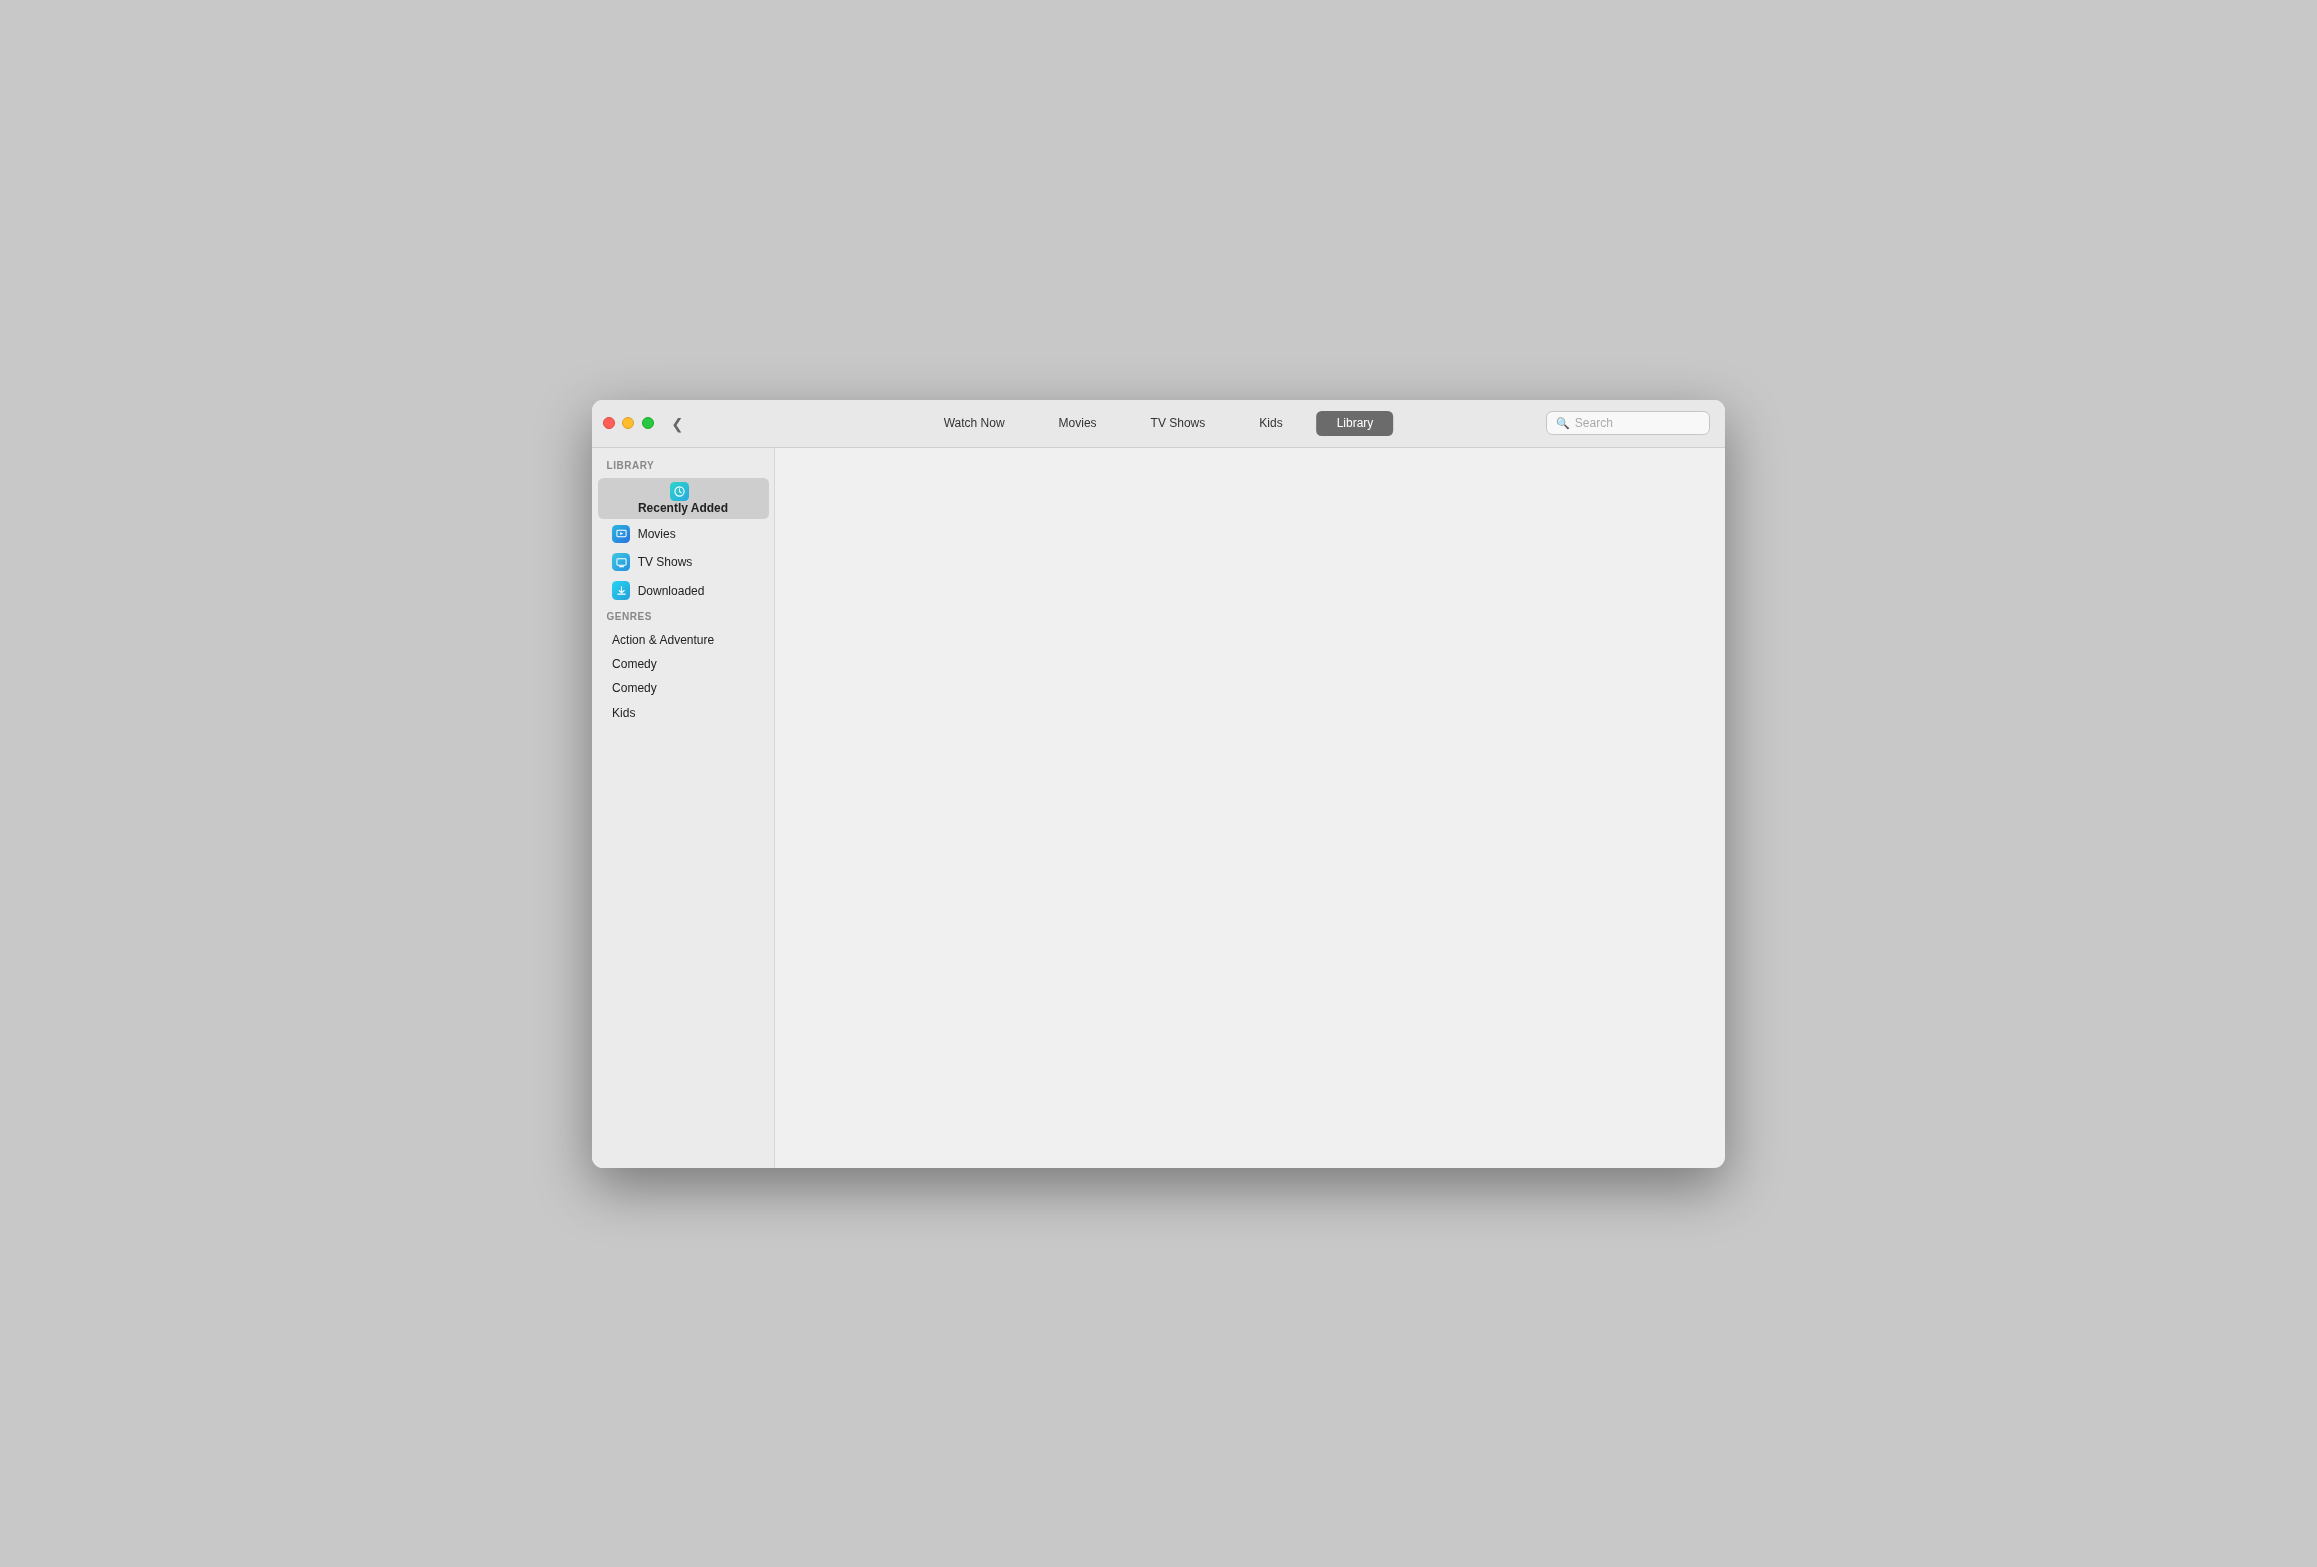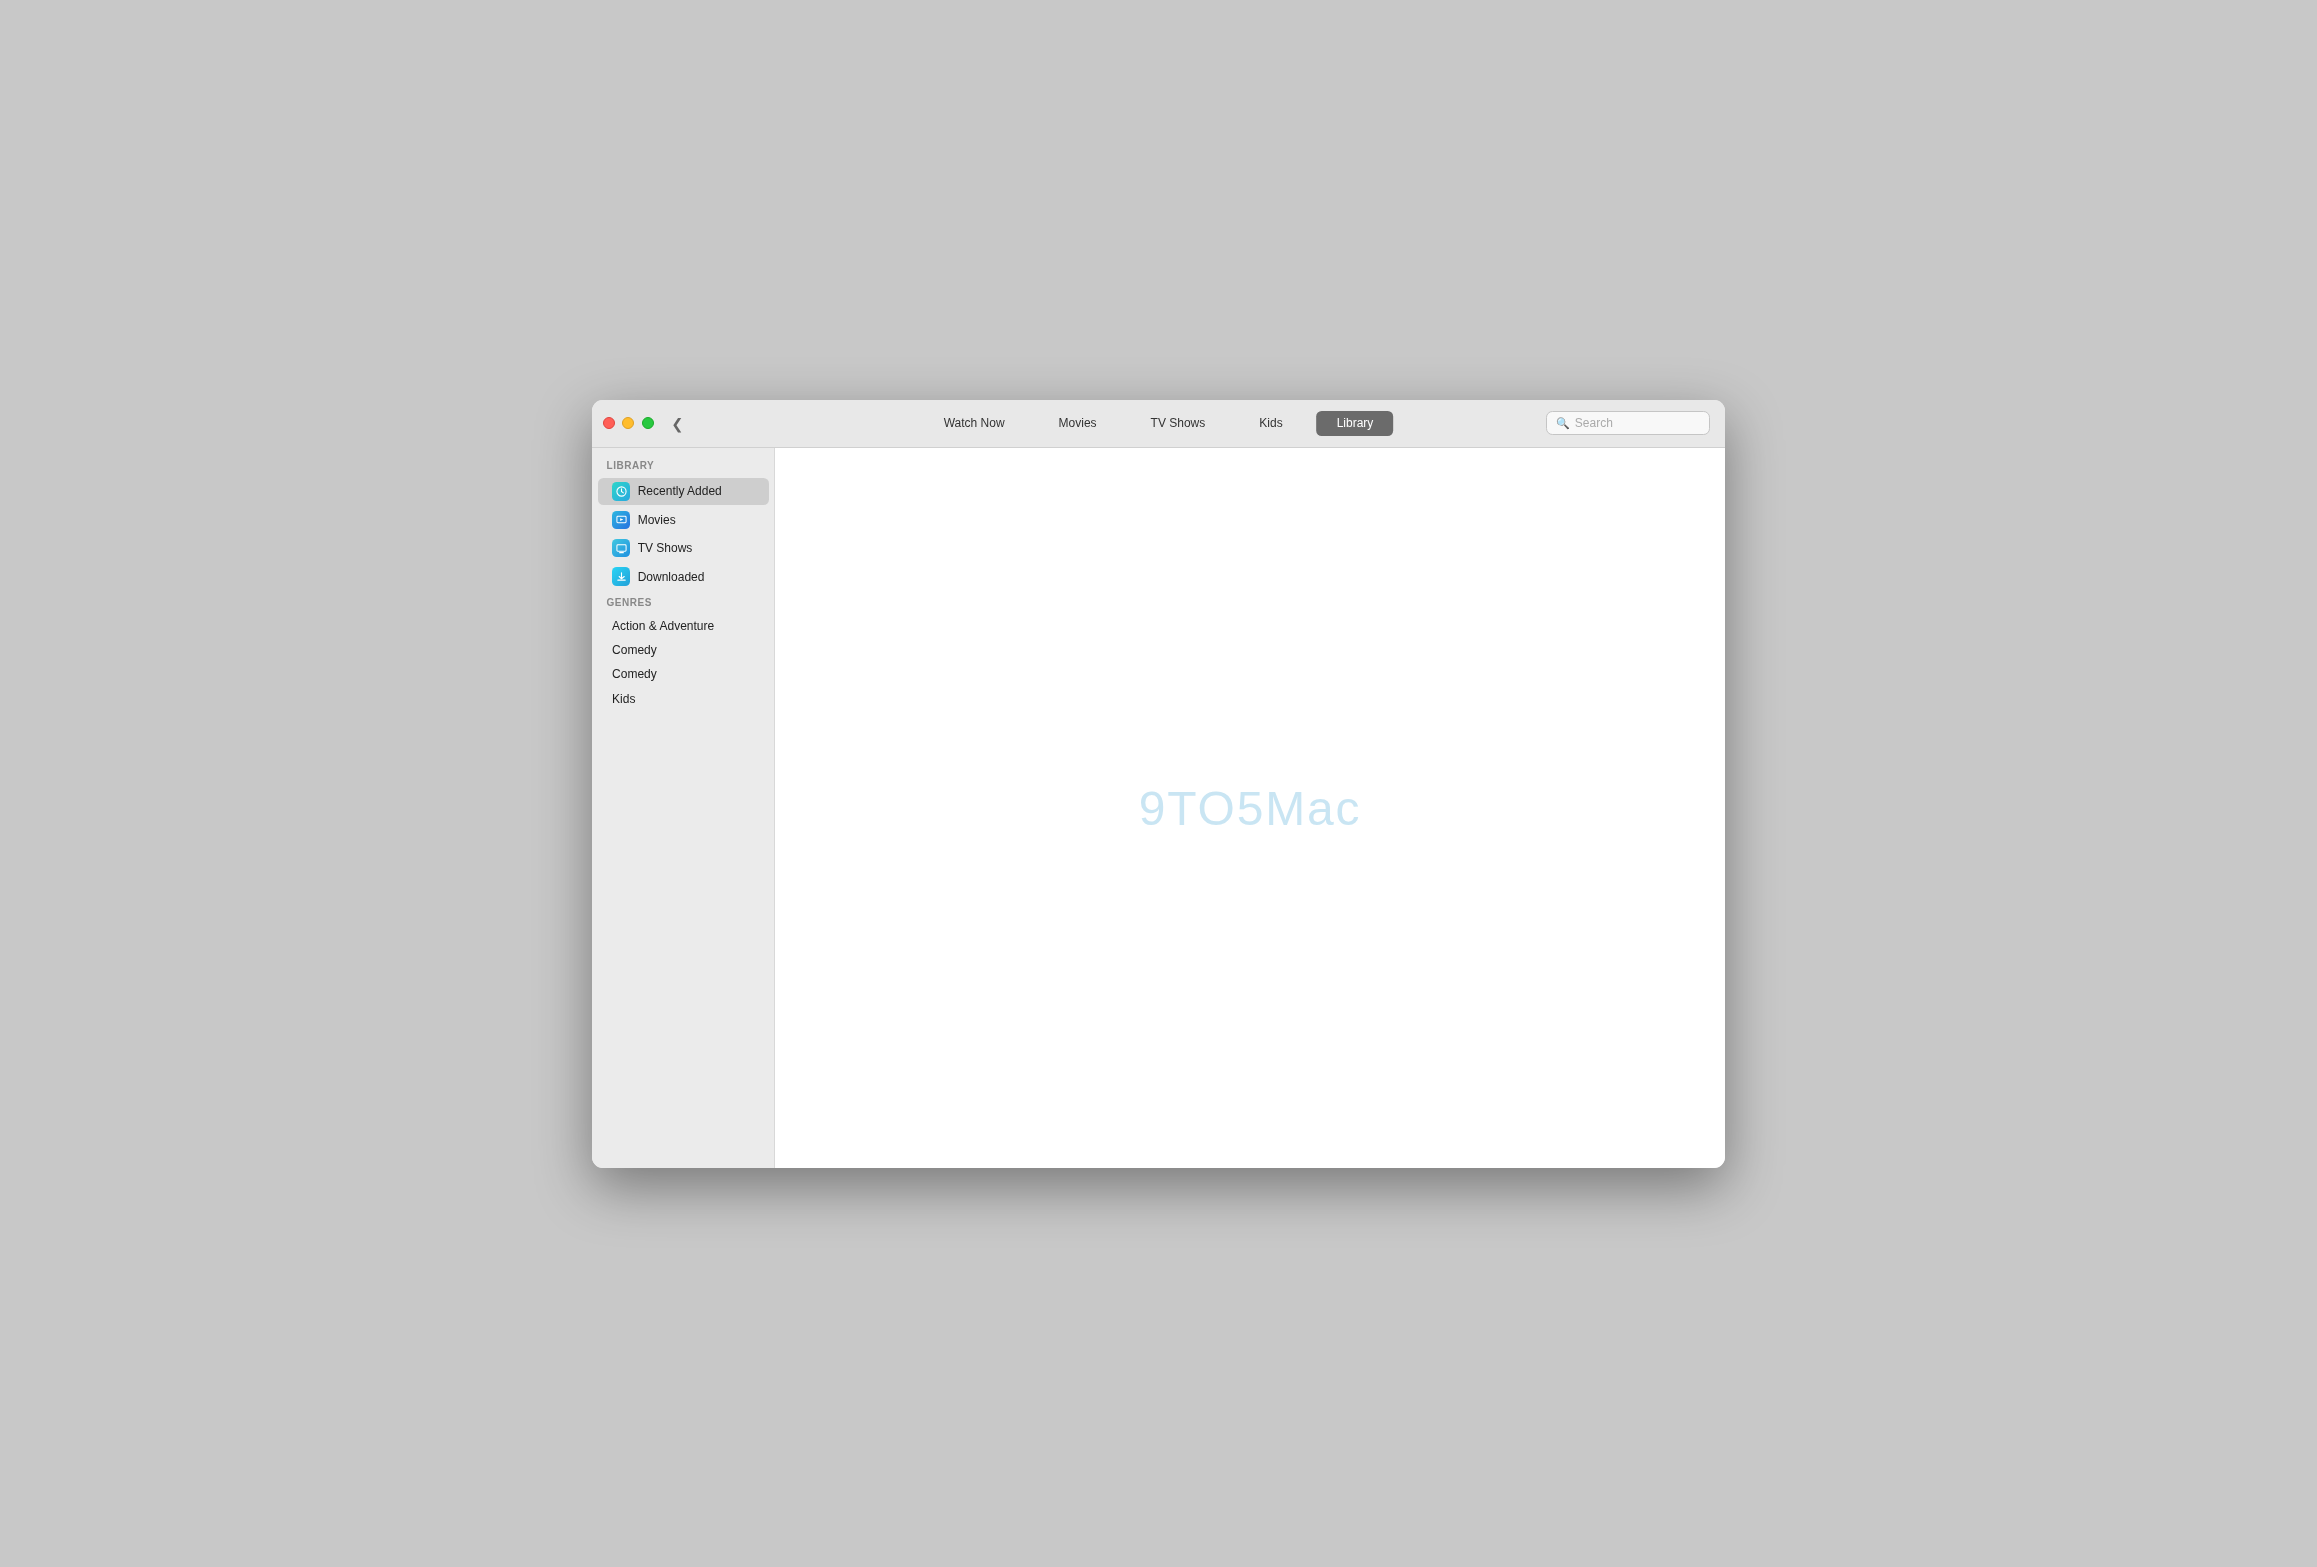--- a/index.html
+++ b/index.html
@@ -153,21 +153,22 @@
       padding: 4.6px 14.6px;
       font-size: 12px;
       color: #222;
       cursor: pointer;
       border-radius: 5.5px;
       margin: 0.9px 5.5px;
     }
 
     .sidebar-item.active {
       background: rgba(0,0,0,0.12);
-      font-weight: 400;
+      font-weight: 700;
+      flex-direction: column;
     }
 
     .sidebar-item-icon {
       width: 18.3px;
       height: 18.3px;
       border-radius: 4.6px;
       margin-right: 7.3px;
       display: flex;
       align-items: center;
       justify-content: center;
@@ -293,18 +294,15 @@
       <div class="genre-section">
         <div class="sidebar-section-label">Genres</div>
 
         <div class="genre-item">Action &amp; Adventure</div>
         <div class="genre-item">Comedy</div>
         <div class="genre-item">Comedy</div>
         <div class="genre-item">Kids</div>
       </div>
     </div>
 
-    <div class="content-area">
-      <div class="watermark">9TO5Mac</div>
-    </div>
   </div>
 </div>
 
 
 </body></html>

